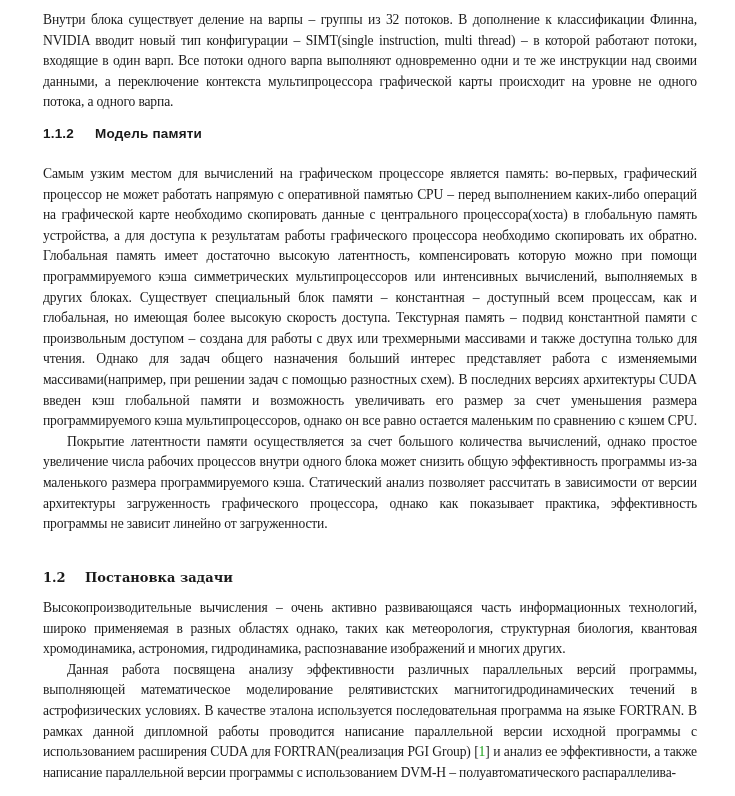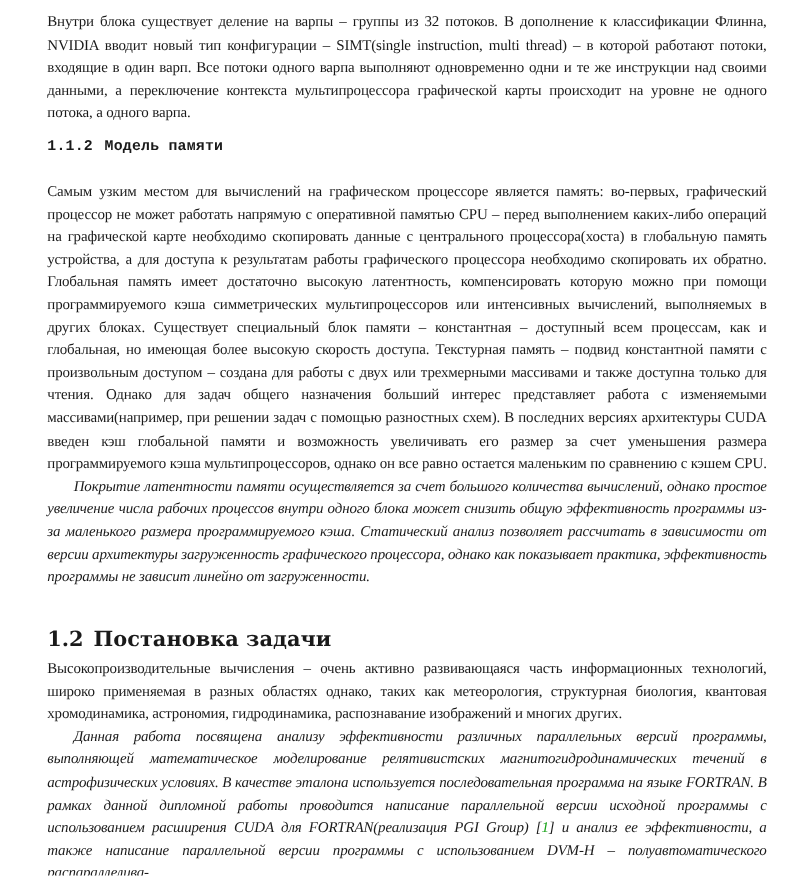--- a/index.html
+++ b/index.html
@@ -9,29 +9,29 @@
       color: #1a1a1a;
     }
     .page { position: relative; width: 655px; height: 796px; }
     .block { position: absolute; left: 43px; width: 654px; }
     .para {
       font-size: 13.6px; line-height: 20.6px;
       text-align: justify; margin: 0;
       letter-spacing: -0.15px;
       font-family: "Liberation Serif", "DejaVu Serif", serif;
     }
-    .indent { text-indent: 24px; font-style: italic; }
+    .indent { text-indent: 24px; }
     .h3 {
-      font-family: Liberation Mono, monospace;
+      font-family: Liberation Sans, sans-serif;
       font-weight: bold; font-size: 13.5px; margin: 0;
       letter-spacing: 0.2px;
     }
     .h2 {
       font-family: "DejaVu Serif", "Liberation Serif", serif;
-      font-weight: bold; font-size: 19px; margin: 0;
+      font-weight: bold; font-size: 13px; margin: 0;
     }
     .num { display: inline-block; }
     .h3 .num { width: 52px; }
     .h2 .num { width: 42px; }
     .cite { color: #1aa31a; }
   </style>
 </head>
 <body>
 
 <div class="page">

